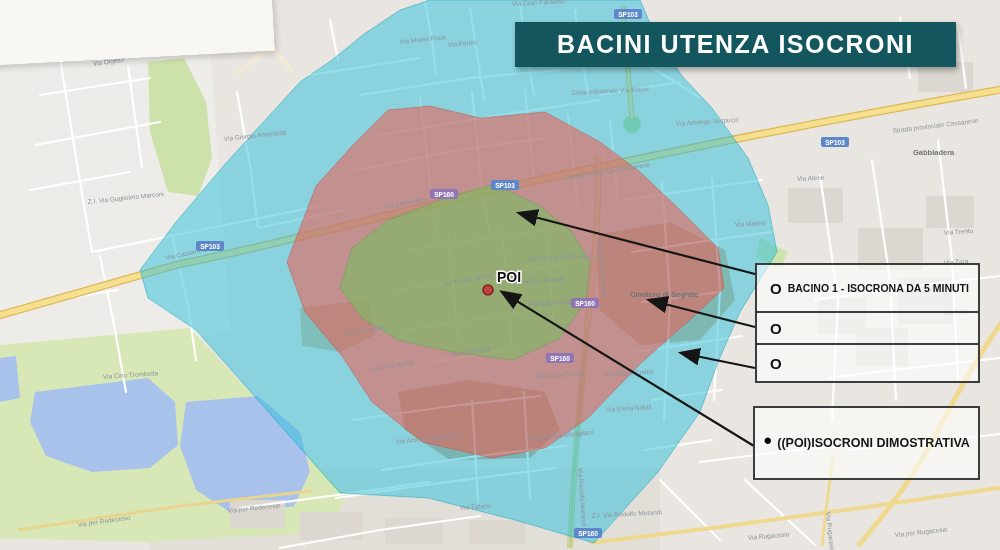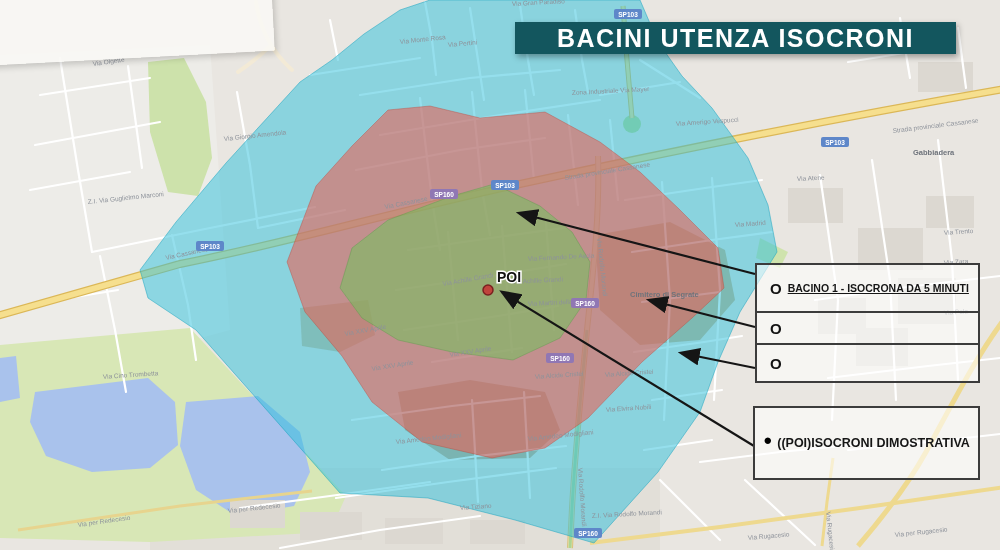--- a/index.html
+++ b/index.html
@@ -14,31 +14,31 @@
   
   .logo-sheet{position:absolute;left:-12px;top:-14px;width:285px;height:72px;
               background:rgba(249,248,245,.88);transform:rotate(-3deg);
               box-shadow:2px 3px 6px rgba(0,0,0,.18);}
   .logo-box{position:absolute;left:27px;top:8px;height:37px;padding:0 9px;
             background:#ffffff;display:flex;align-items:center;
             box-shadow:2px 3px 5px rgba(0,0,0,.35);}
   .logo-box span{font-size:24px;letter-spacing:-.5px;color:#1c1c1c;line-height:1;}
   .logo-box .iso{font-weight:bold;color:#cfa72e;}
   
-  .title-bar{position:absolute;left:515px;top:22px;width:441px;height:32px;
+  .title-bar{position:absolute;left:515px;top:22px;width:441px;height:45px;
              background:#13565e;color:#ffffff;display:flex;align-items:center;justify-content:center;
              font-size:25px;font-weight:bold;letter-spacing:1.5px;
              box-shadow:2px 3px 6px rgba(0,0,0,.35);}
   
   .legend-stack{position:absolute;left:755px;top:263px;width:225px;}
   .legend-row{box-sizing:border-box;border:2px solid #3c3c3c;background:rgba(255,255,255,.58);
               display:flex;align-items:center;padding-left:13px;margin-top:-2px;}
   .legend-row:first-child{margin-top:0;}
   .legend-row .bullet{font-size:15px;font-weight:bold;margin-right:6px;color:#111;line-height:1;}
-  .legend-row .lab{font-size:10.5px;font-weight:bold;color:#161616;white-space:nowrap;text-decoration:underline;}
+  .legend-row .lab{font-size:10.5px;font-weight:bold;color:#161616;white-space:nowrap;}
   .r1{height:50px;} .r2{height:34px;} .r3{height:40px;}
   .poi-box{position:absolute;left:753px;top:406px;width:227px;height:74px;box-sizing:border-box;
            border:2px solid #3c3c3c;background:rgba(255,255,255,.58);
            display:flex;align-items:center;justify-content:center;}
   .poi-box .bullet{font-size:15px;margin-right:5px;color:#000;position:relative;top:-4px;line-height:1;}
   .poi-box .lab{font-size:12.5px;font-weight:bold;color:#161616;white-space:nowrap;}
 </style>
 </head>
 <body>
 

